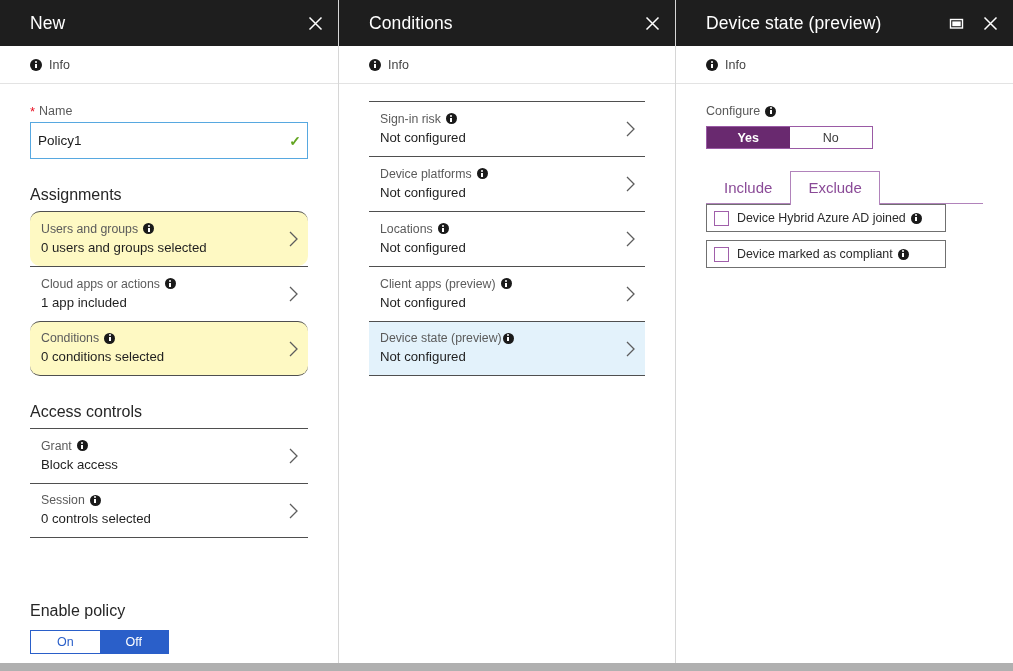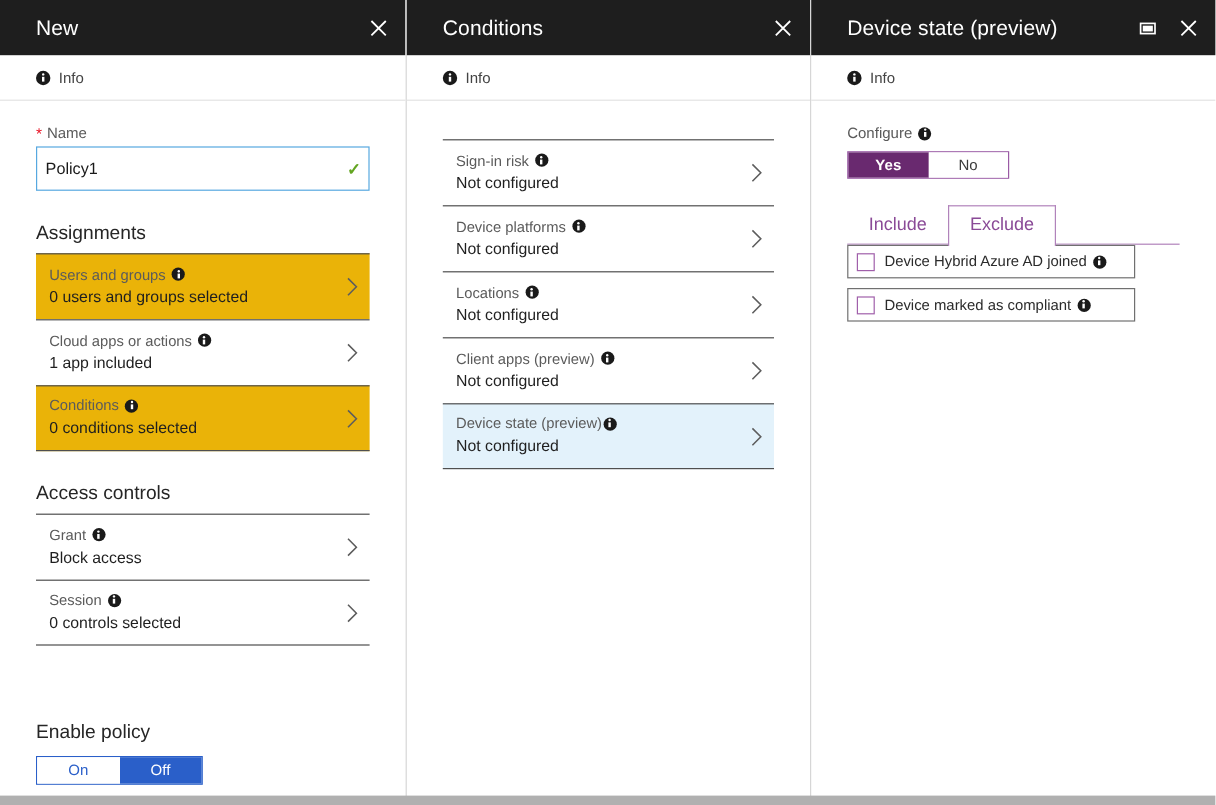--- a/index.html
+++ b/index.html
@@ -137,21 +137,21 @@
     border-top: 1.6px solid #4f4f4f;
     background: #ffffff;
     padding: 6px 26px 8px 11px;
     min-height: 55px;
     display: flex;
     flex-direction: column;
     justify-content: center;
     cursor: pointer;
   }
   .cardlist .card:last-child { border-bottom: 1.6px solid #4f4f4f; }
-  .card.green { background: #eab308; }
+  .card.green { background: #fef9c3; border-radius: 10px; }
   .card.blue  { background: #e3f2fb; }
   .card .c-top {
     font-size: 12.3px;
     color: #5b5b5b;
     display: flex;
     align-items: center;
     gap: 5px;
     margin-bottom: 4px;
     white-space: nowrap;
   }
@@ -187,21 +187,21 @@
     background: #ffffff;
   }
   .toggle .seg.on {
     background: #2a5fc9;
     color: #ffffff;
   }
 
   
   .ptoggle {
     display: inline-flex;
-    width: 135px;
+    width: 167px;
     height: 23px;
     border: 1.5px solid #9a5aa5;
     margin-top: 4px;
   }
   .ptoggle .seg {
     flex: 1 1 50%;
     display: flex; align-items: center; justify-content: center;
     font-size: 12.5px;
     cursor: pointer;
     color: #3a3a3a;
@@ -417,21 +417,21 @@
           </svg>
       </div>
     </div>
 
     <div class="inforow">
       <span class="iglyph"></span>
       <span class="lbl">Info</span>
     </div>
 
     <div class="body">
-      <div class="cardlist" style="margin-top:32px;">
+      <div class="cardlist" style="margin-top:17px;">
 
         <div class="card">
           <div class="c-top">
             <span>Sign-in risk</span>
             <span class="iglyph sm"></span>
           </div>
           <div class="c-sub">Not configured</div>
           <span class="chev">
             <svg width="11" height="17" viewBox="0 0 11 17">
                 <path d="M2 1.5 L9 8.5 L2 15.5" stroke="#5d5d5d" stroke-width="1.3" fill="none"></path>

